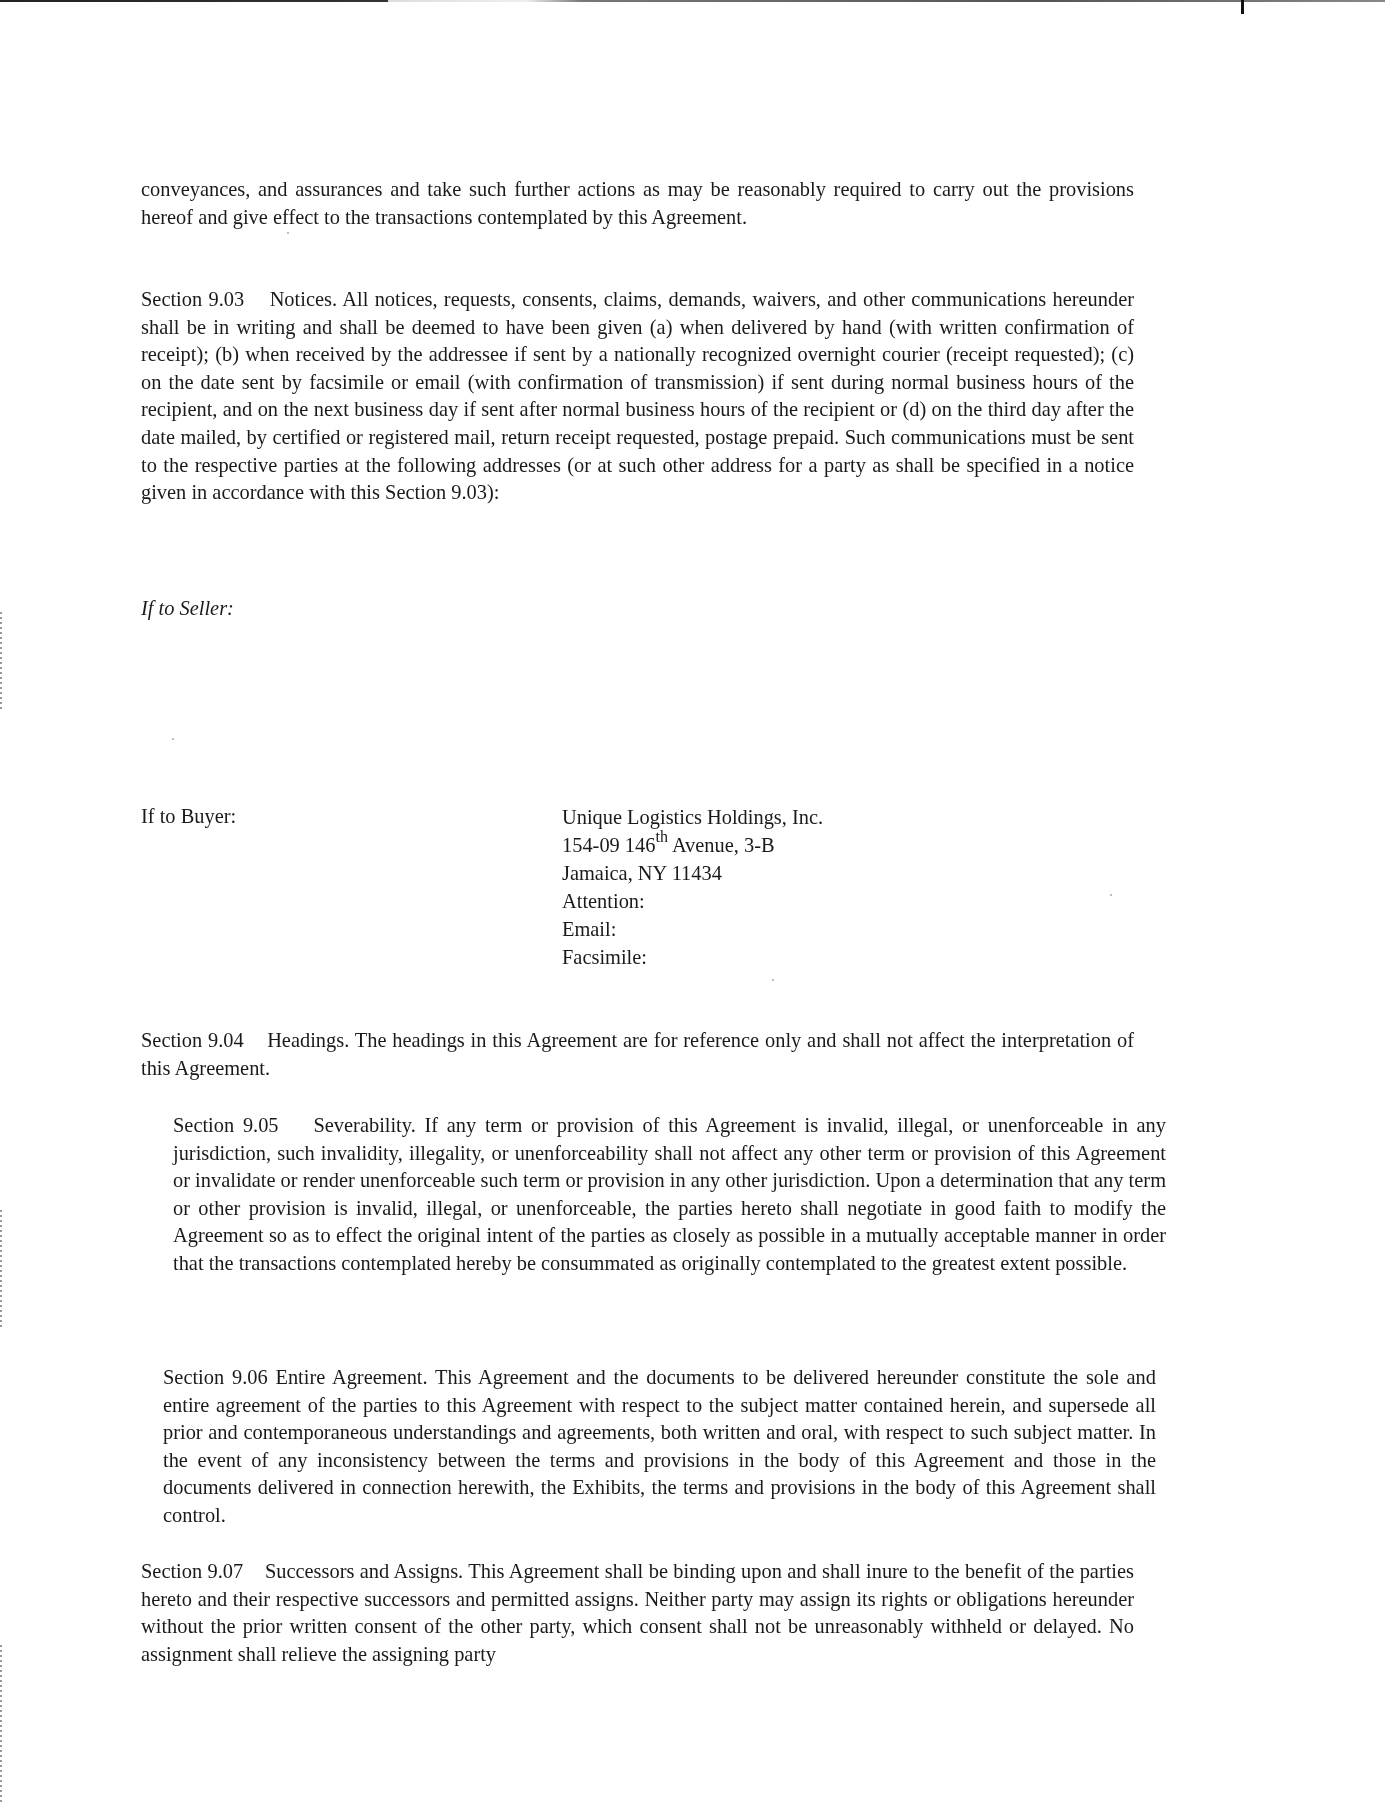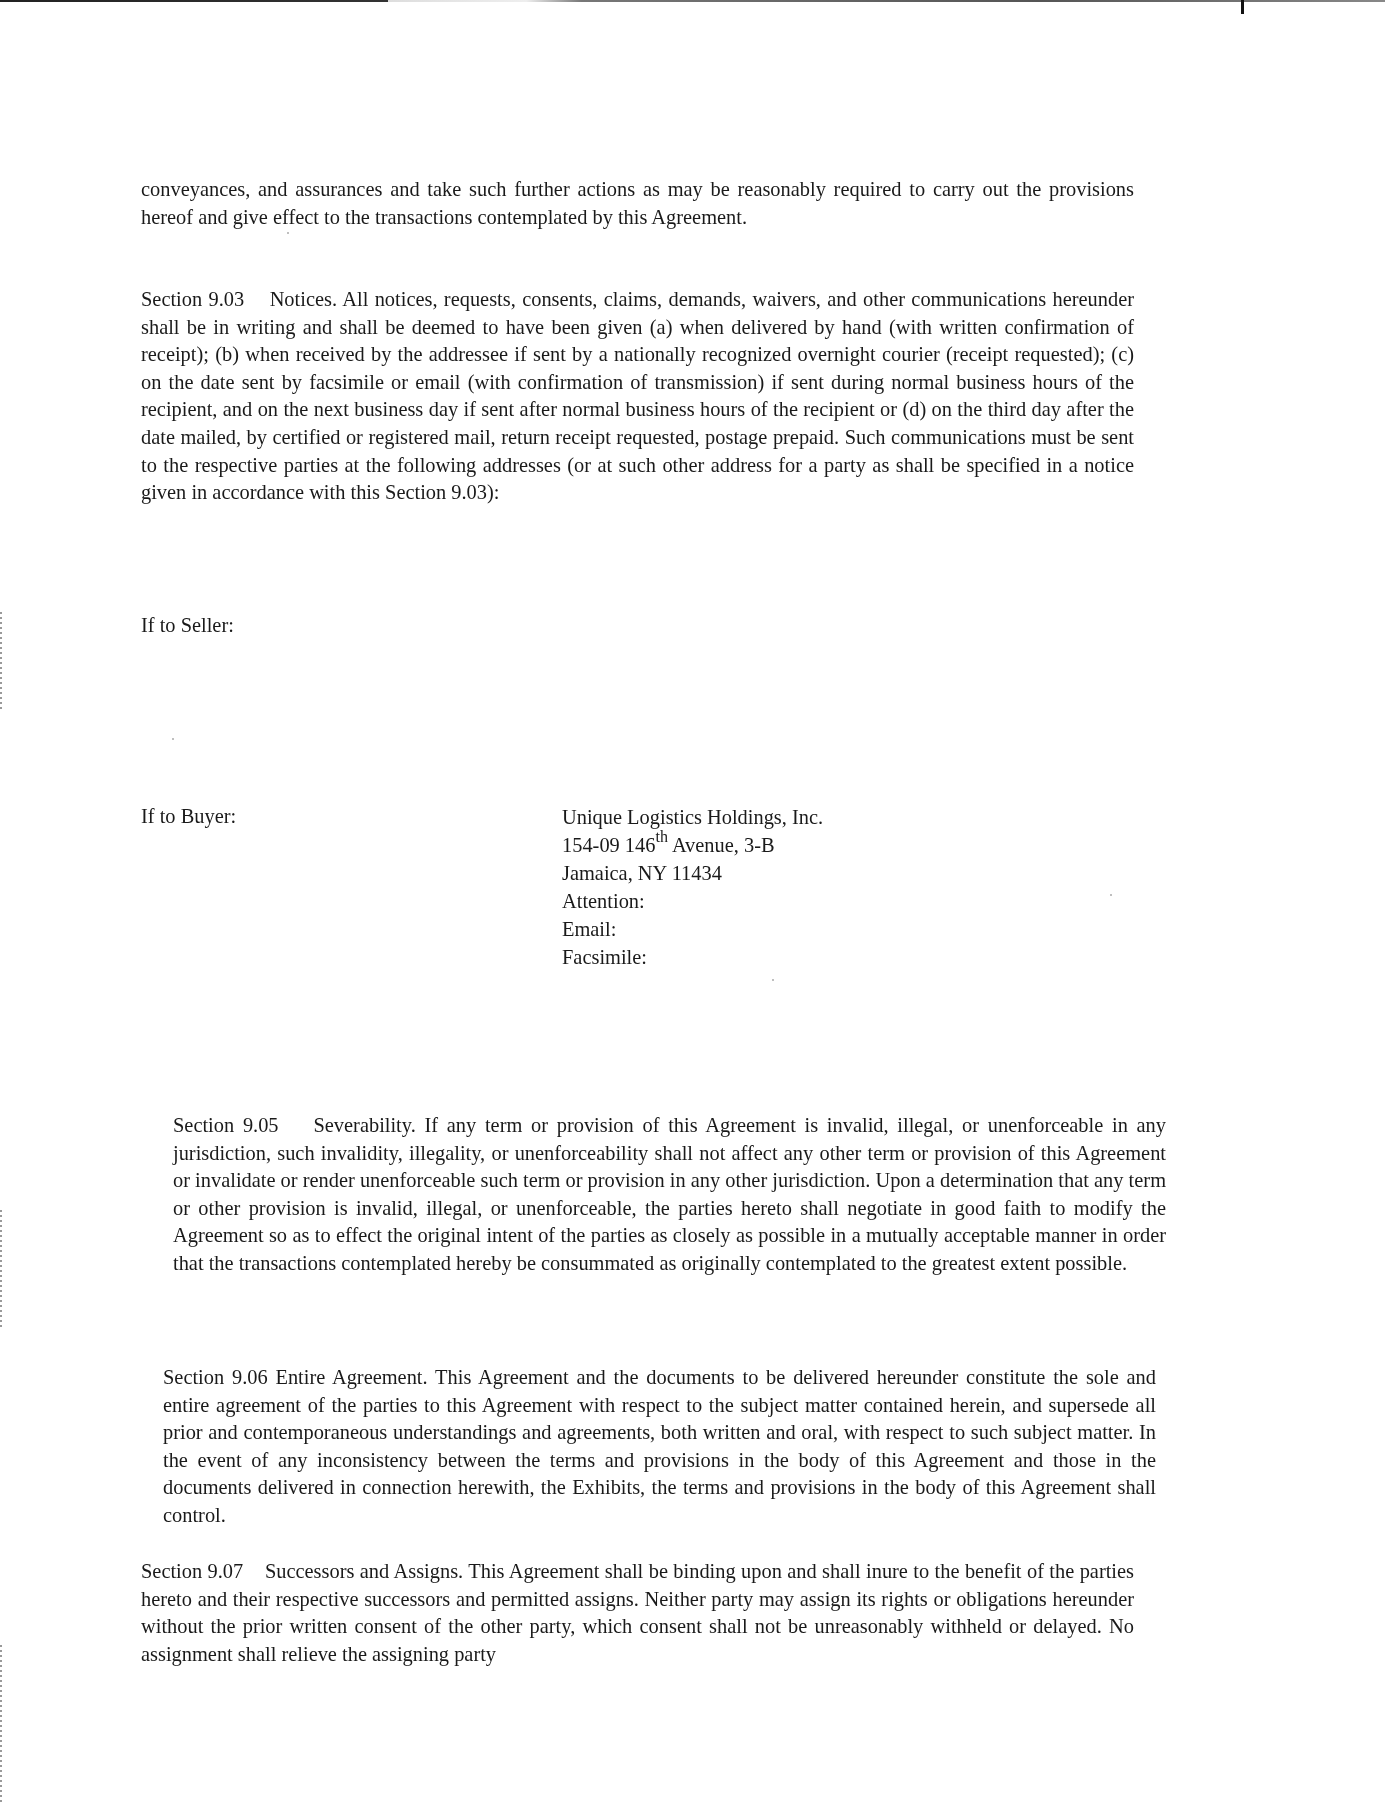--- a/index.html
+++ b/index.html
@@ -44,32 +44,37 @@
   <p class="para" style="top:176px;">
     <span>conveyances, and assurances and take such further actions as may be reasonably required to carry out the provisions hereof and give effect to the transactions contemplated by this Agreement.</span>
   </p>
 
   <p class="para" style="top:286px;">
     <b>Section 9.03</b>&nbsp;&nbsp;&nbsp;
     <b>Notices.</b>
     <span>All notices, requests, consents, claims, demands, waivers, and other communications hereunder shall be in writing and shall be deemed to have been given (a) when delivered by hand (with written confirmation of receipt); (b) when received by the addressee if sent by a nationally recognized overnight courier (receipt requested); (c) on the date sent by facsimile or email (with confirmation of transmission) if sent during normal business hours of the recipient, and on the next business day if sent after normal business hours of the recipient or (d) on the third day after the date mailed, by certified or registered mail, return receipt requested, postage prepaid. Such communications must be sent to the respective parties at the following addresses (or at such other address for a party as shall be specified in a notice given in accordance with this Section 9.03):</span>
   </p>
 
-  <div class="label" style="top:612px;">If to Seller:</div>
+  <div class="label" style="top:595px;font-style:italic;">If to Seller:</div>
 
   <div class="label" style="top:803px;text-align:right;">If to Buyer:</div>
   <div class="addr" style="left:562px;top:803px;">
     <div>Unique Logistics Holdings, Inc.</div>
     <div><span>154-09 146</span><sup>th</sup><span> Avenue, 3-B</span></div>
     <div>Jamaica, NY 11434</div>
     <div>Attention:</div>
     <div>Email:</div>
     <div>Facsimile:</div>
   </div>
 
+  <p class="para" style="top:1027px;">
+    <b>Section 9.04</b>&nbsp;&nbsp;&nbsp;
+    <b>Headings.</b>
+    <span>The headings in this Agreement are for reference only and shall not affect the interpretation of this Agreement.</span>
+  </p>
 
   <p class="para" style="top:1112px;margin-left:32px;">
     <b>Section 9.05</b>&nbsp;&nbsp;&nbsp;
     <b>Severability.</b>
     <span>If any term or provision of this Agreement is invalid, illegal, or unenforceable in any jurisdiction, such invalidity, illegality, or unenforceability shall not affect any other term or provision of this Agreement or invalidate or render unenforceable such term or provision in any other jurisdiction. Upon a determination that any term or other provision is invalid, illegal, or unenforceable, the parties hereto shall negotiate in good faith to modify the Agreement so as to effect the original intent of the parties as closely as possible in a mutually acceptable manner in order that the transactions contemplated hereby be consummated as originally contemplated to the greatest extent possible.</span>
   </p>
 
   <p class="para" style="top:1364px;margin-left:22px;">
     <b>Section 9.06</b>
     <b>Entire Agreement.</b>

